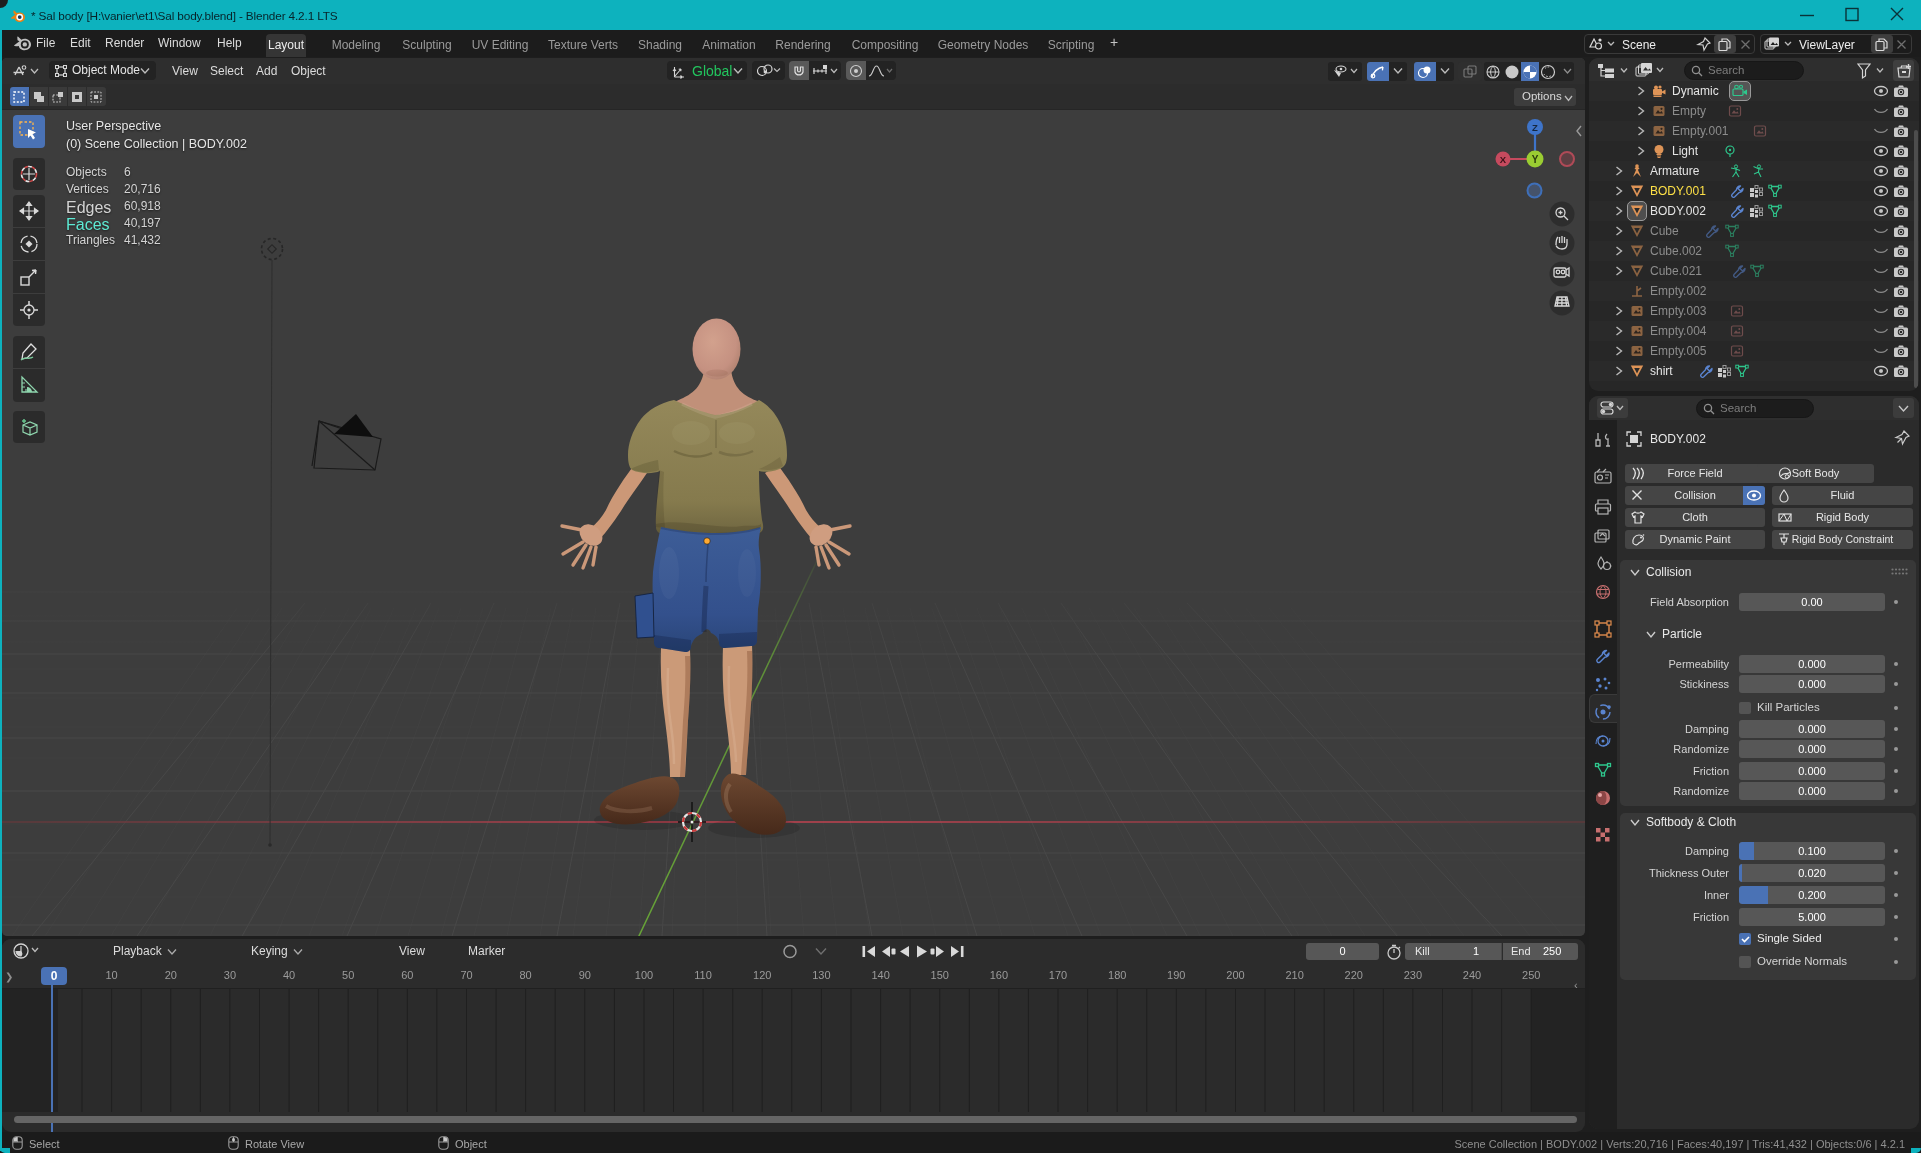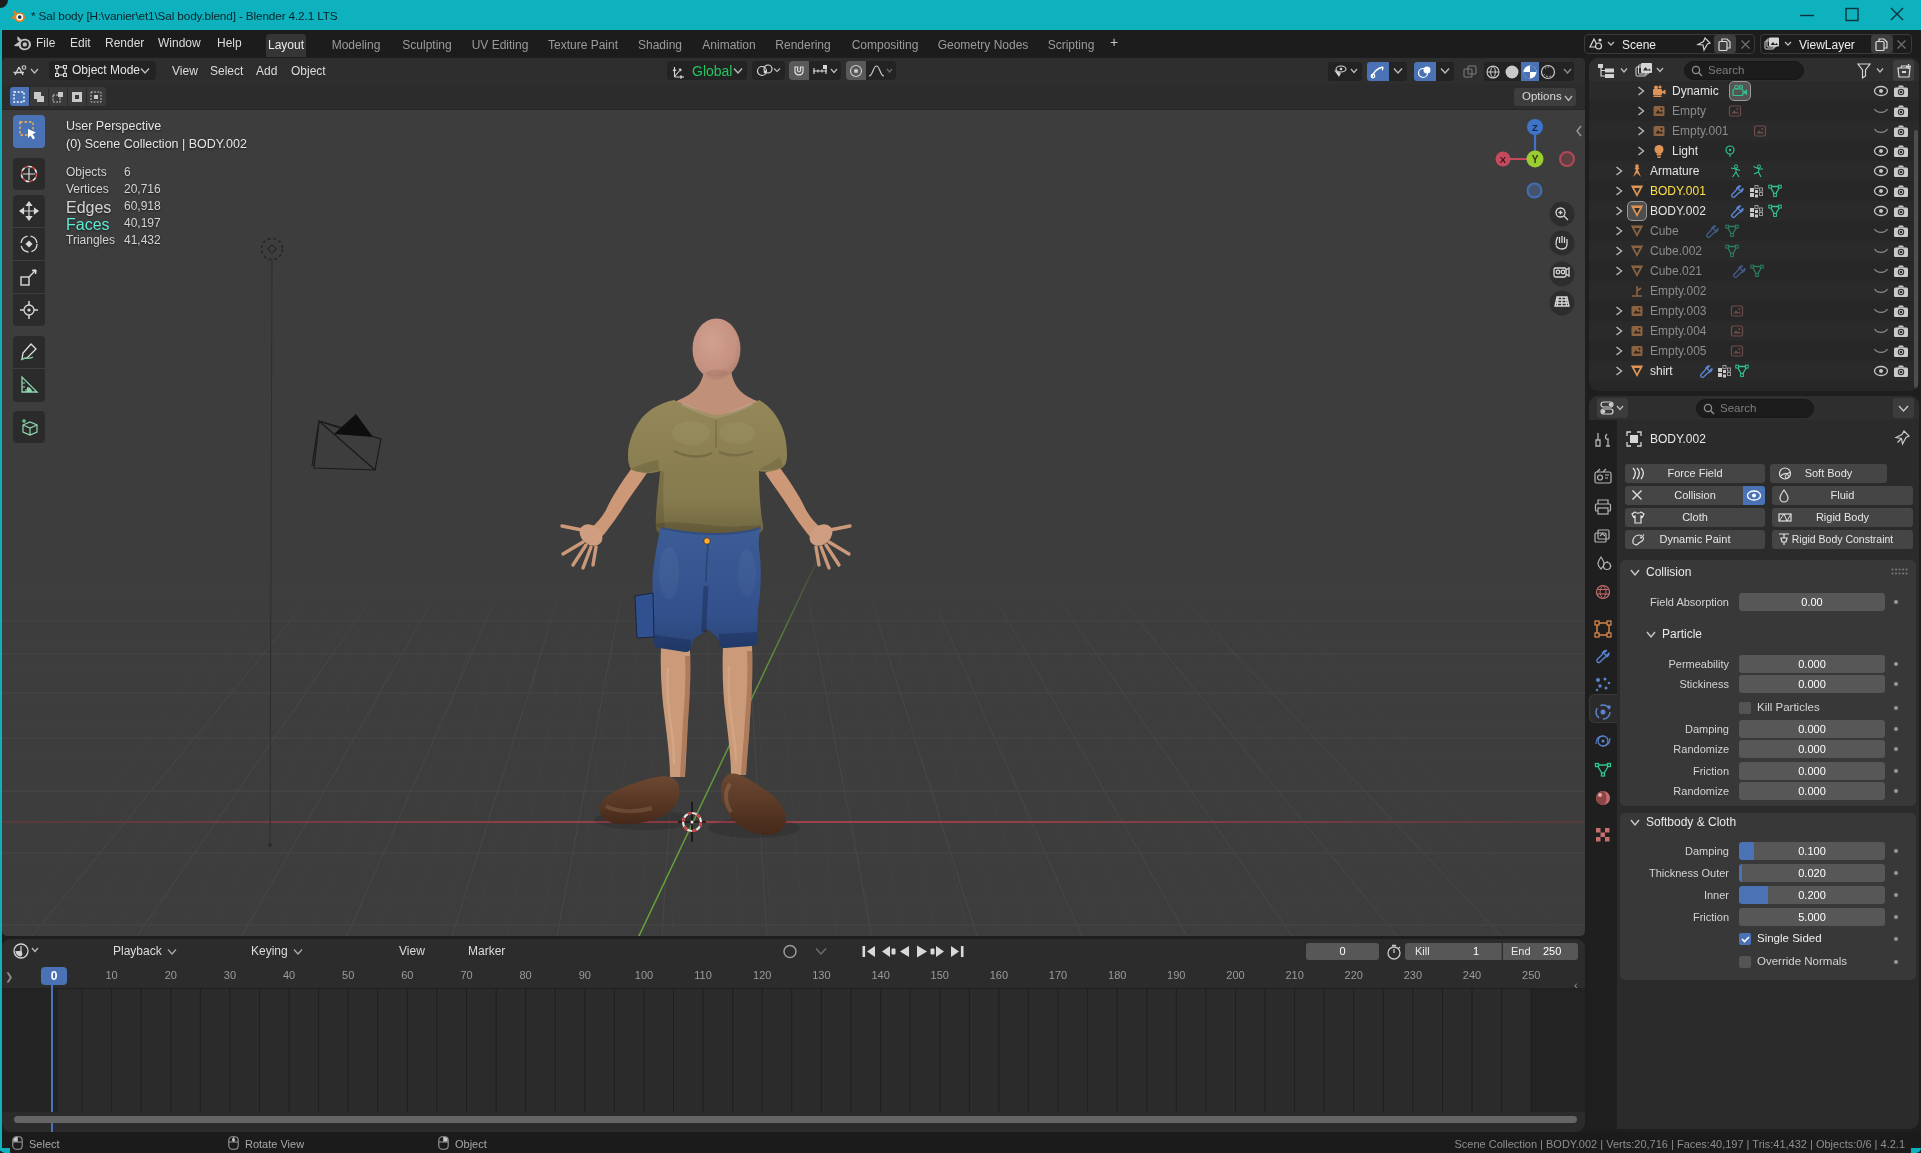--- a/index.html
+++ b/index.html
@@ -42,21 +42,21 @@
 </svg>
 <div class="tx menu" style="left:36px;top:30px">File</div>
 <div class="tx menu" style="left:70px;top:30px">Edit</div>
 <div class="tx menu" style="left:105px;top:30px">Render</div>
 <div class="tx menu" style="left:158px;top:30px">Window</div>
 <div class="tx menu" style="left:217px;top:30px">Help</div>
 <div class="tab on" style="left:266px;width:40px">Layout</div>
 <div class="tab" style="left:326px;width:60px">Modeling</div>
 <div class="tab" style="left:396px;width:62px">Sculpting</div>
 <div class="tab" style="left:468px;width:64px">UV Editing</div>
-<div class="tab" style="left:543px;width:80px">Texture Paint</div>
+<div class="tab" style="left:543px;width:80px">Texture Verts</div>
 <div class="tab" style="left:633px;width:54px">Shading</div>
 <div class="tab" style="left:697px;width:64px">Animation</div>
 <div class="tab" style="left:771px;width:64px">Rendering</div>
 <div class="tab" style="left:845px;width:80px">Compositing</div>
 <div class="tab" style="left:935px;width:96px">Geometry Nodes</div>
 <div class="tab" style="left:1041px;width:60px">Scripting</div>
 <div class="tx" style="left:1110px;top:34px;color:#c5c5c5;font-size:14px">+</div>
 
 <div class="a" style="left:1584px;top:34px;width:171px;height:20px;background:#1c1c1c;border:1px solid #3a3a3a;border-radius:4px"></div>
 <svg class="a" style="left:1589px;top:38px" width="26" height="12" viewBox="0 0 26 12">
@@ -1240,21 +1240,21 @@
   <svg class="a" style="left:37px;top:35px" width="16" height="16" viewBox="0 0 16 16">
     <rect x="4" y="4" width="8" height="8" fill="#d5d5d5"></rect>
     <path d="M1 5 L1 1 L5 1 M11 1 L15 1 L15 5 M15 11 L15 15 L11 15 M5 15 L1 15 L1 11" fill="none" stroke="#d5d5d5" stroke-width="1.3"></path>
   </svg>
   <div class="tx" style="left:61px;top:36px;font-size:12px;color:#e8e8e8">BODY.002</div>
   <svg class="a" style="left:306px;top:34px" width="15" height="15" viewBox="0 0 15 15">
     <path d="M9 1 L14 6 L11 7.5 L7.5 14 L6.5 8.5 L1 7.5 L7 4.5 Z M6.5 8.5 L2.5 12.5" fill="none" stroke="#c9c9c9" stroke-width="1.2"></path>
   </svg>
 
   <div class="pb" style="left:36px;top:68px;width:140px">Force Field</div>
-  <div class="pb" style="left:181px;top:68px;width:117px">Soft Body</div>
+  <div class="pb" style="left:168px;top:68px;width:117px">Soft Body</div>
   <div class="pb" style="left:36px;top:90px;width:140px">Collision</div>
   <div class="a" style="left:154px;top:90px;width:22px;height:19px;background:#4a72b5;border-radius:0 3px 3px 0"></div>
   <svg class="a" style="left:157px;top:94px" width="16" height="12" viewBox="0 0 16 12">
       <ellipse cx="8" cy="5.5" rx="6.5" ry="4.5" fill="none" stroke="#fff" stroke-width="1.3"></ellipse>
       <circle cx="8" cy="5.5" r="2" fill="#fff"></circle>
     </svg>
   <div class="pb" style="left:183px;top:90px;width:141px">Fluid</div>
   <div class="pb" style="left:36px;top:112px;width:140px">Cloth</div>
   <div class="pb" style="left:183px;top:112px;width:141px">Rigid Body</div>
   <div class="pb" style="left:36px;top:134px;width:140px">Dynamic Paint</div>

